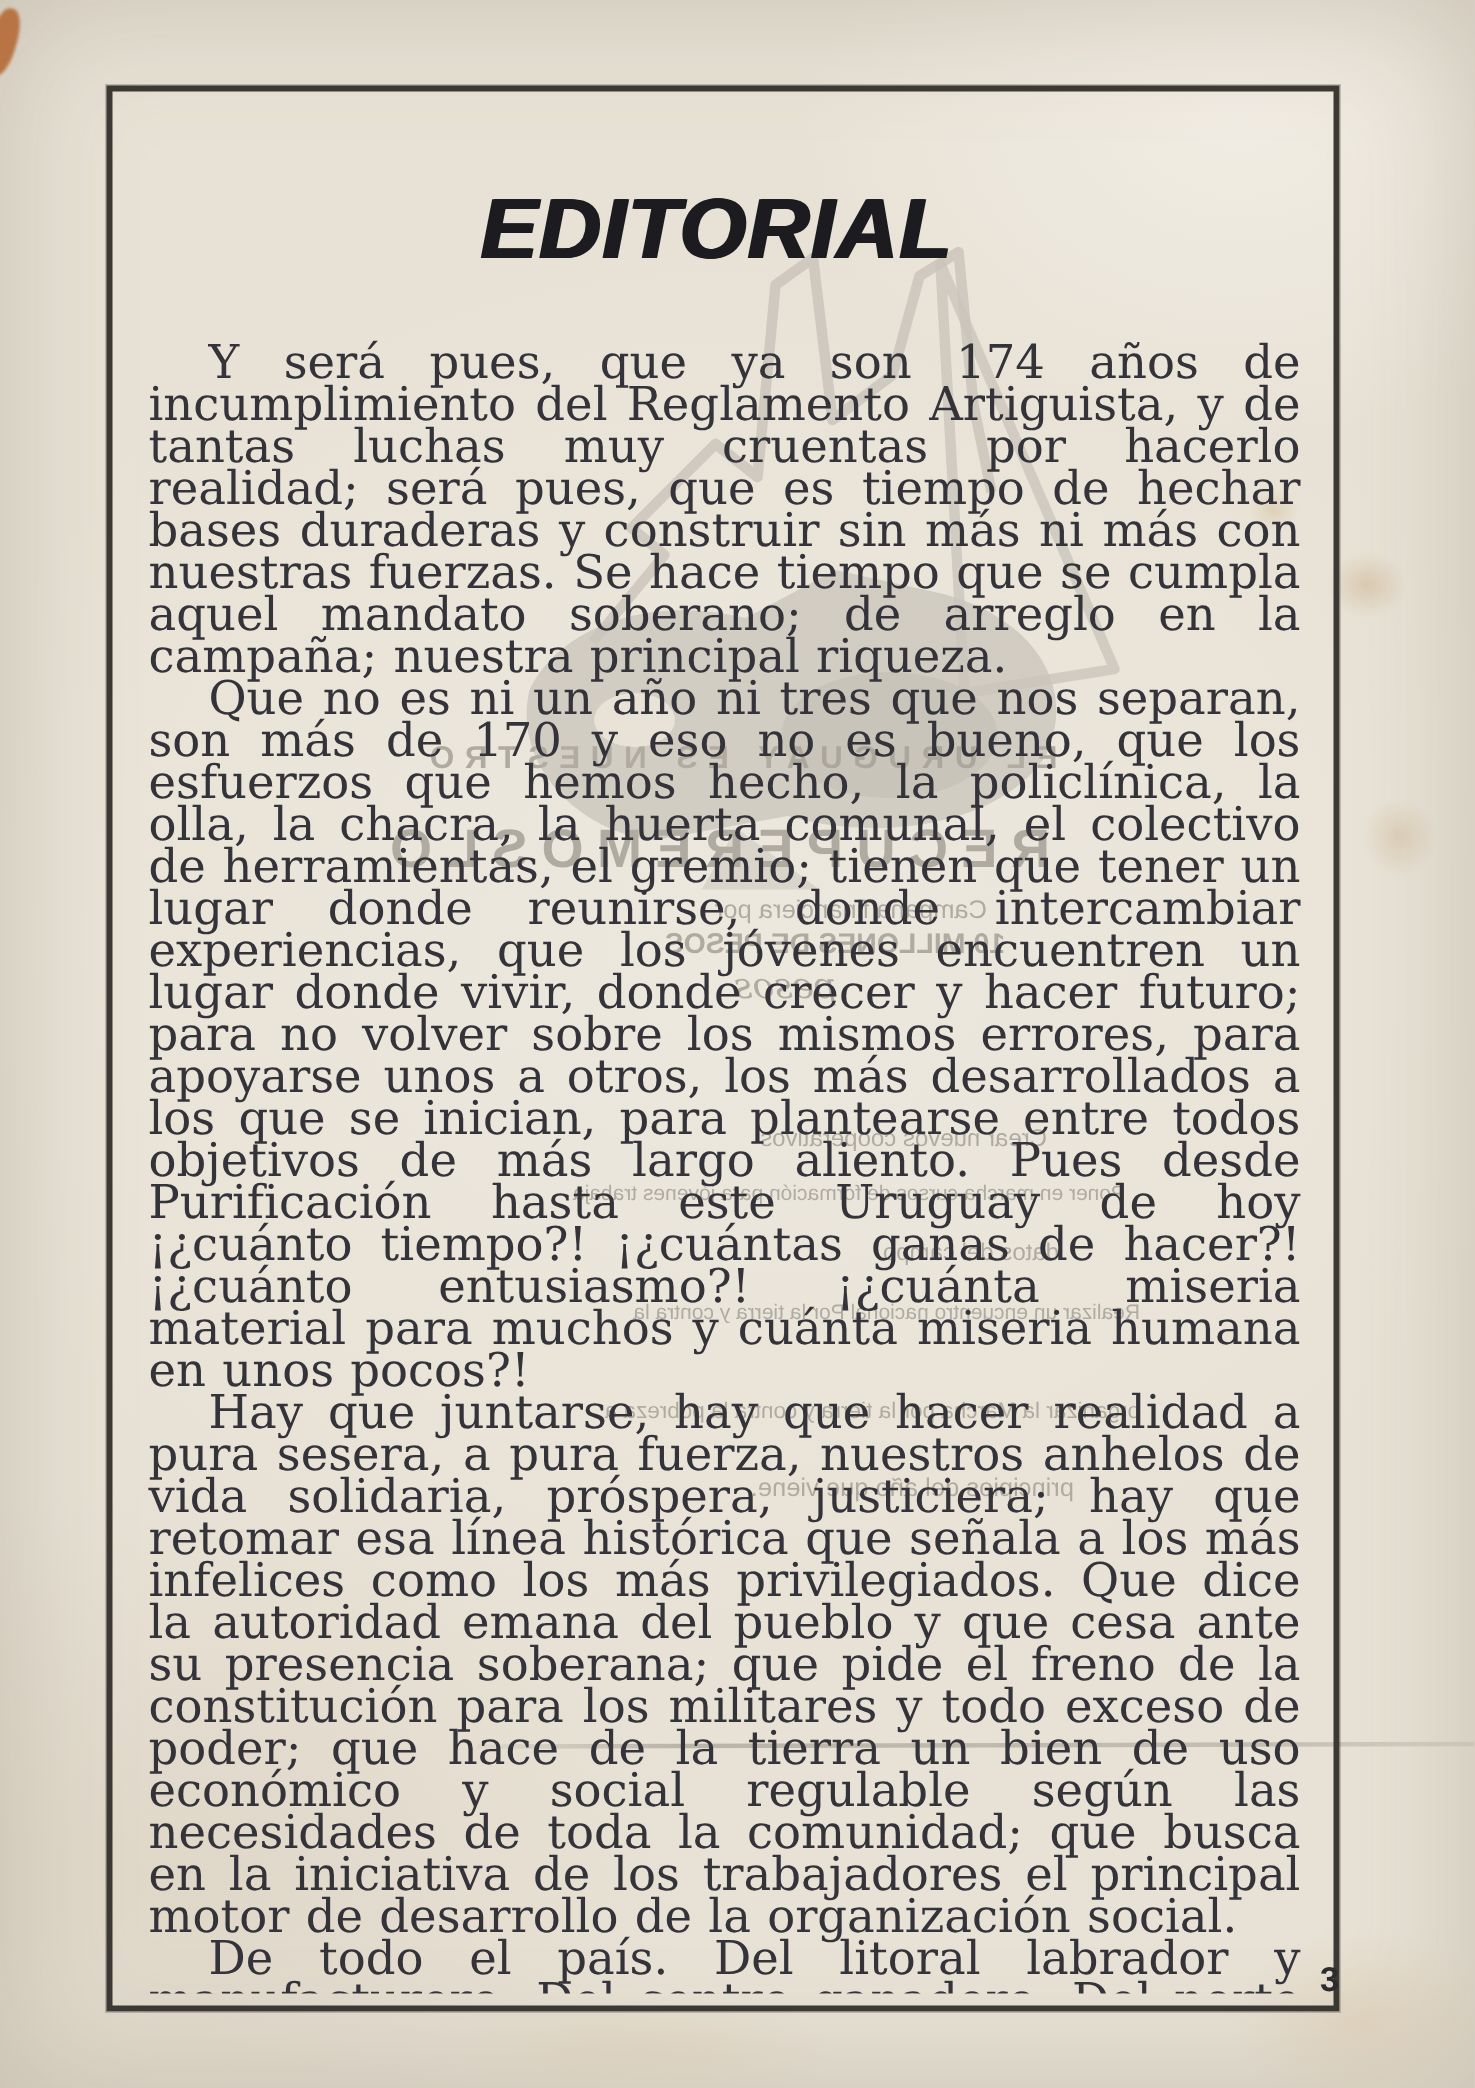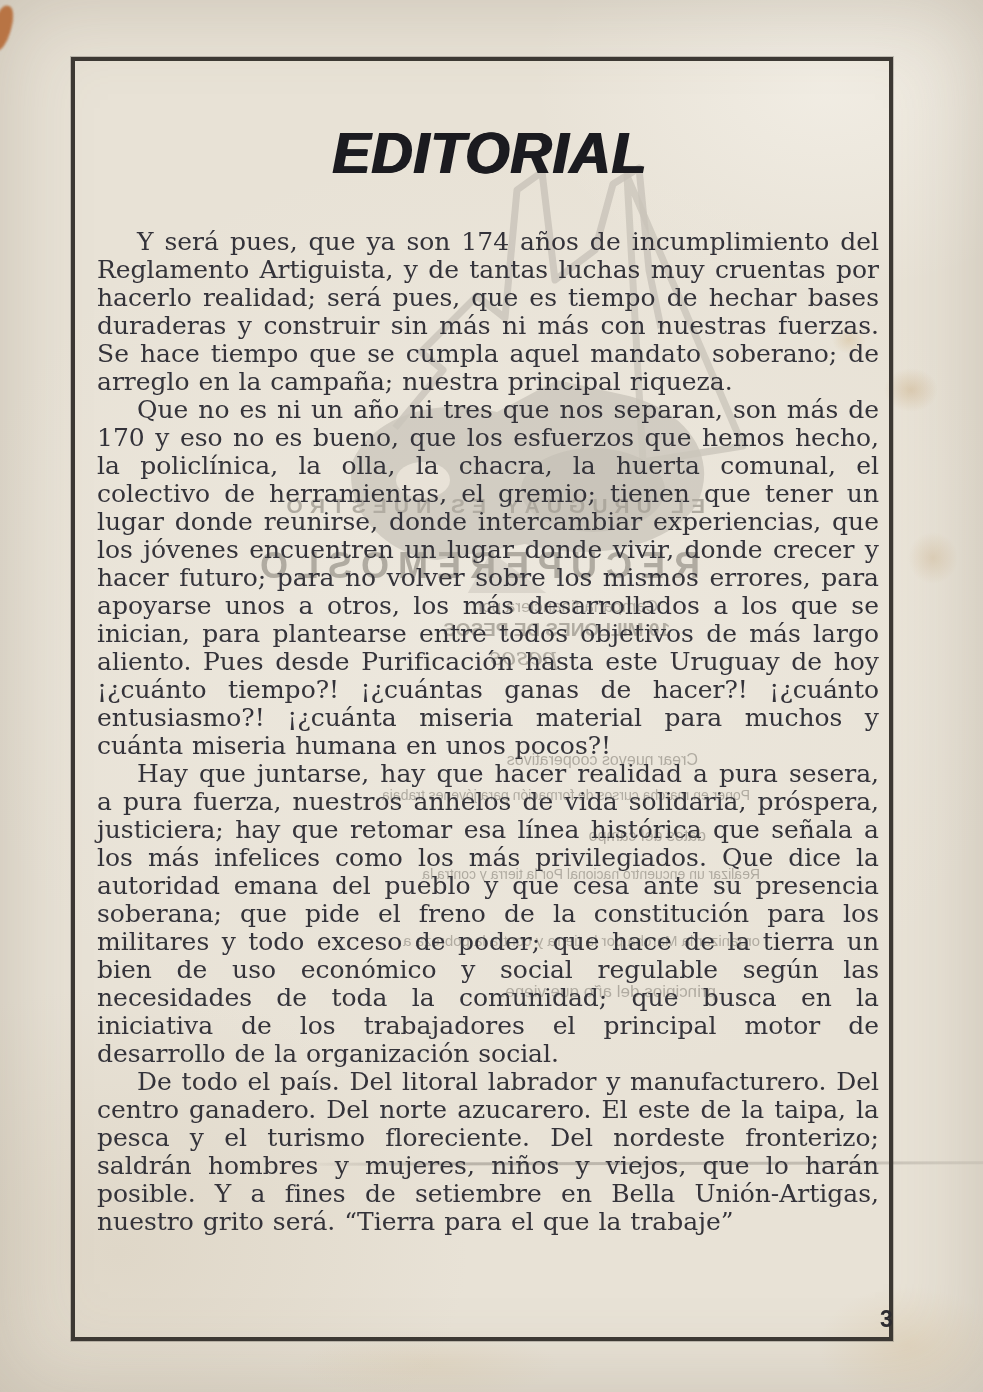--- a/index.html
+++ b/index.html
@@ -60,34 +60,34 @@
   .g4{left:420px;top:619px;font-size:19px;font-weight:bold;width:250px;}
   .g5{left:468px;top:643px;font-size:24px;font-style:italic;font-family:"DejaVu Serif",serif;width:90px;}
   .g6{left:468px;top:751px;font-size:16px;width:230px;}
   .g7{left:330px;top:787px;font-size:14px;width:420px;}
   .g8{left:556px;top:827px;font-size:16px;width:150px;}
   .g9{left:330px;top:866px;font-size:14px;width:430px;}
   .g10{left:330px;top:932px;font-size:15px;width:430px;}
   .g11{left:466px;top:982px;font-size:17px;width:250px;}
   
   .content{
-    position:absolute;left:87px;top:61px;width:806px;height:1268px;
+    position:absolute;left:75px;top:61px;width:806px;height:1268px;
     z-index:4;overflow:hidden;
   }
   .title{
     margin:64px 0 46px 0;text-align:center;
     font-family:"Liberation Sans",sans-serif;
     font-style:italic;font-weight:bold;
     font-size:57px;line-height:1;letter-spacing:1px;
     color:#1b1b20;
     text-shadow:1px 0 0 #1b1b20,-1px 0 0 #1b1b20;
   }
   .para{
-    margin:0;padding:0 14px 0 10px;
-    font-size:25px;line-height:28px;
+    margin:0;padding:0 14px 0 24px;
+    font-size:31px;line-height:28px;
     color:#34333a;text-align:justify;text-indent:40px;
     word-spacing:1px;
   }
   .page-number{
     position:absolute;left:880px;top:1306px;z-index:5;
     font-family:"Liberation Sans",sans-serif;
     font-weight:bold;font-size:23px;color:#2c2b30;
   }
 </style>
 </head>

